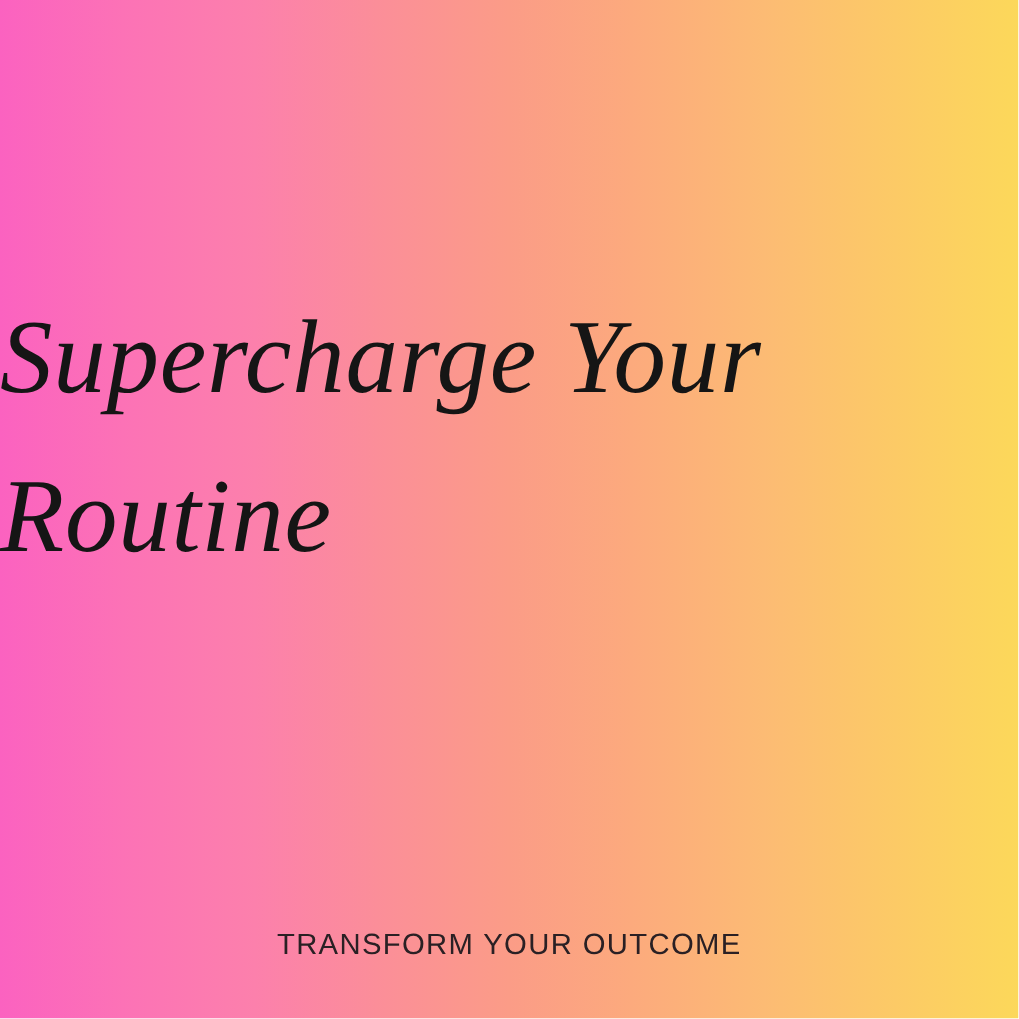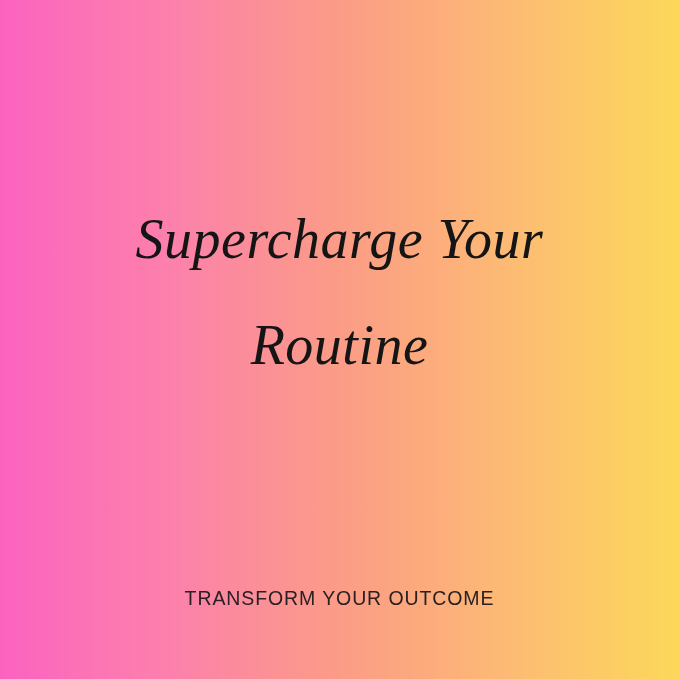--- a/index.html
+++ b/index.html
@@ -30,38 +30,37 @@
     );
     font-family: "Liberation Sans", sans-serif;
   }
 
   
   .headline {
     position: absolute;
     left: 0;
     right: 0;
     top: 186px;
-    text-align: center;
     font-family: "Liberation Serif", "DejaVu Serif", serif;
     font-style: italic;
     font-weight: 400;
-    font-size: 56px;
+    font-size: 70px;
     line-height: 106px;
     letter-spacing: 0.5px;
     color: #151515;
     white-space: pre-line;
     -webkit-font-smoothing: antialiased;
   }
 
   
   .tagline {
     position: absolute;
     left: 0;
     right: 0;
-    top: 586px;
+    top: 618px;
     text-align: center;
     font-family: "Liberation Sans", sans-serif;
     font-weight: 400;
     font-size: 19.5px;
     line-height: 24px;
     letter-spacing: 0.9px;
     color: #2a2024;
     text-transform: uppercase;
   }
 </style>

